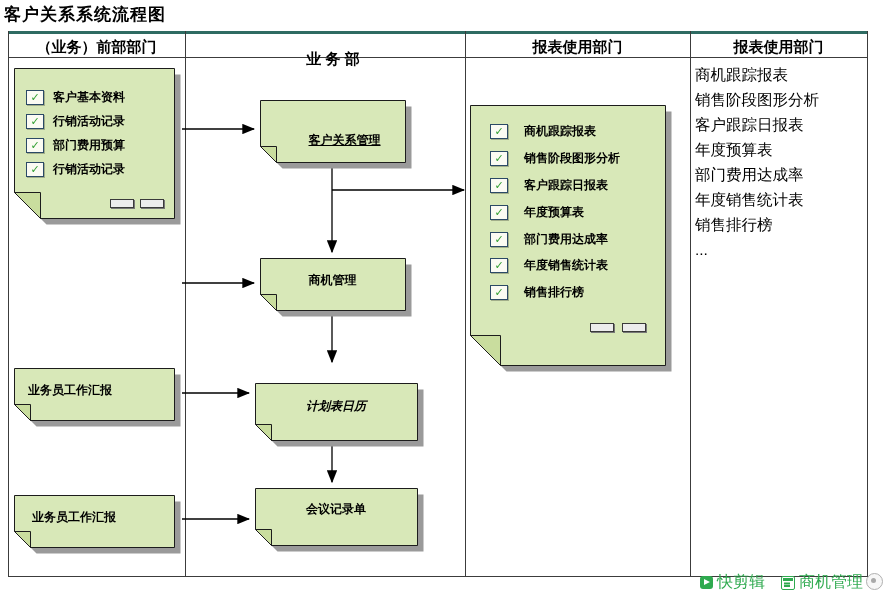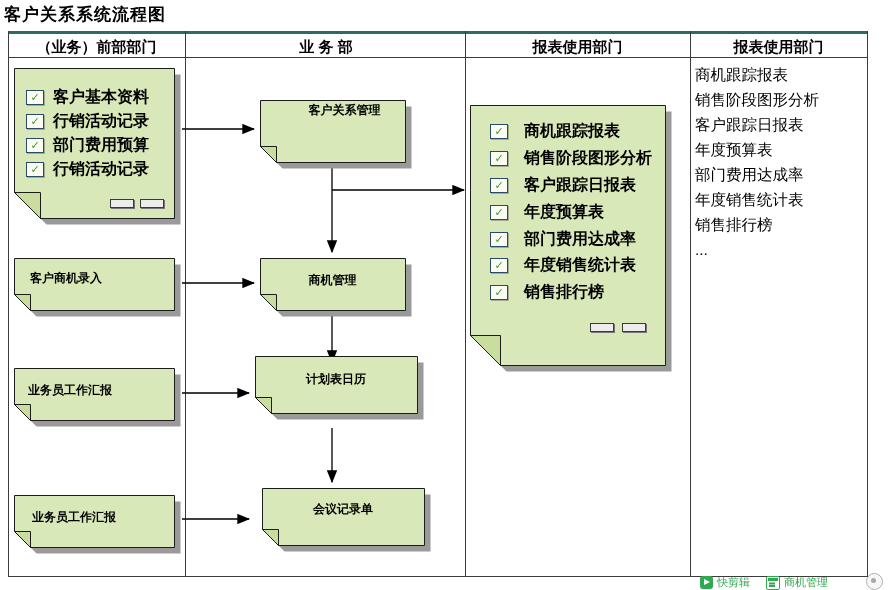--- a/index.html
+++ b/index.html
@@ -21,31 +21,31 @@
   .doc svg{position:absolute;left:0;top:0;overflow:visible;}
   .poly-shadow{fill:var(--shadow,#999);}
   .poly-main{fill:var(--doc-fill,#d8e8b8);stroke:#1c1c1c;stroke-width:1;}
   .poly-fold{fill:var(--doc-fold,#c9dd9e);stroke:#1c1c1c;stroke-width:1;}
   .doc-row{position:absolute;left:12px;display:flex;align-items:center;gap:9px;height:14px;}
   .chk{
     display:inline-block;width:16px;height:13px;background:#fbfbf3;border:1px solid #2b4a66;
     color:var(--check-green,#2f9e2f);font-size:11px;line-height:12px;text-align:center;font-weight:bold;
     box-shadow:1px 1px 0 rgba(0,0,0,.25);
   }
-  .doc-label{font-size:16px;font-weight:700;white-space:nowrap;}
+  .doc-label{font-size:12px;font-weight:700;white-space:nowrap;}
   .box-label{position:absolute;left:0;text-align:center;font-size:12px;font-weight:700;white-space:nowrap;}
   .left-label{position:absolute;font-size:12px;font-weight:700;white-space:nowrap;}
   .mini-btn{position:absolute;width:22px;height:7px;background:#ececec;border:1px solid #3a3a3a;box-shadow:1px 1px 0 #777;}
   
   .report-line{height:25px;line-height:25px;font-size:15.5px;white-space:nowrap;}
   
   .arrows{position:absolute;left:0;top:0;pointer-events:none;}
   .al{stroke:#000;stroke-width:1.3;fill:none;}
   
-  .overlay-bar{left:700px;top:575px;height:15px;display:flex;align-items:center;gap:16px;color:var(--overlay-green,#2faa4f);font-size:11px;}
+  .overlay-bar{left:700px;top:575px;height:15px;display:flex;align-items:center;gap:16px;color:var(--overlay-green,#2faa4f);font-size:16px;}
   .ov-item{display:flex;align-items:center;gap:4px;cursor:pointer;white-space:nowrap;}
   .qc{display:inline-block;width:13px;height:13px;background:var(--overlay-green,#2faa4f);border-radius:3px;position:relative;}
   .qc .play{position:absolute;left:4px;top:3px;width:0;height:0;border-left:6px solid #fff;border-top:3.5px solid transparent;border-bottom:3.5px solid transparent;}
   .hn{display:inline-block;width:12px;height:12px;border:1px solid var(--overlay-green,#2faa4f);border-radius:2px;position:relative;background:#fff;}
   .hn::before{content:"";position:absolute;left:1px;top:1px;right:1px;height:3px;background:var(--overlay-green,#2faa4f);}
   .hn::after{content:"";position:absolute;left:2px;bottom:2px;width:6px;height:1.5px;background:var(--overlay-green,#2faa4f);box-shadow:0 -2.5px 0 var(--overlay-green,#2faa4f);}
   .circle-badge{left:866px;top:573px;width:15px;height:15px;border:1px solid #b0b0b0;border-radius:50%;background:#f7f7f7;cursor:pointer;}
   .circle-badge::after{content:"";position:absolute;left:4px;top:4px;width:5px;height:5px;border-radius:50%;background:#a9a9a9;}
 </style>
 </head>
@@ -58,21 +58,21 @@
   <div class="abs topbar"></div>
   <div class="abs hline" style="left:8px;top:57px;width:860px;"></div>
   <div class="abs hline" style="left:8px;top:576px;width:860px;"></div>
   <div class="abs vline" style="left:8px;top:31px;height:546px;"></div>
   <div class="abs vline" style="left:185px;top:31px;height:546px;"></div>
   <div class="abs vline" style="left:465px;top:31px;height:546px;"></div>
   <div class="abs vline" style="left:690px;top:31px;height:546px;"></div>
   <div class="abs vline" style="left:867px;top:31px;height:546px;"></div>
 
   <div class="abs col-header" style="left:8px;width:177px;">（业务）前部部门</div>
-  <div class="abs col-header" style="left:186px;width:280px;">业 务 部</div>
+  <div class="abs col-header" style="left:193px;width:280px;margin-top:12px;">业 务 部</div>
   <div class="abs col-header" style="left:465px;width:225px;">报表使用部门</div>
   <div class="abs col-header" style="left:690px;width:177px;">报表使用部门</div>
 
   <svg class="arrows" width="891" height="590">
     <defs>
       <marker id="ah" markerWidth="10" markerHeight="8" refX="9" refY="4" orient="auto">
         <path d="M0,0 L10,4 L0,8 z" fill="#000"></path>
       </marker>
     </defs>
     <line class="al" x1="182" y1="129" x2="254" y2="129" marker-end="url(#ah)"></line>
@@ -108,99 +108,87 @@
         <span class="doc-label">部门费用预算</span>
       </div>
     <div class="doc-row" style="top:94px;">
         <span class="chk">✓</span>
         <span class="doc-label">行销活动记录</span>
       </div>
     <span class="mini-btn" style="left:96px;top:131px;"></span>
     <span class="mini-btn" style="left:126px;top:131px;"></span>
   </div>
 
-  <div class="doc" style="left:14px;top:258px;width:160px;height:52px;">
+
+  <div class="doc" style="left:14px;top:368px;width:160px;height:52px;">
     <svg width="168" height="60">
       <g transform="translate(6.5,6.5)">
           <polygon class="poly-shadow" points="0,0 160,0 160,52 16,52 0,36"></polygon>
         </g>
       <g transform="translate(0.5,0.5)">
         <polygon class="poly-main" points="0,0 160,0 160,52 16,52 0,36"></polygon>
         <polygon class="poly-fold" points="0,36 16,36 16,52"></polygon>
       </g>
     </svg>
-    <span class="left-label" style="left:16px;top:12px;">客户商机录入</span>
-  </div>
-
-  <div class="doc" style="left:14px;top:368px;width:160px;height:52px;">
+    <span class="left-label" style="left:14px;top:14px;">业务员工作汇报</span>
+  </div>
+
+  <div class="doc" style="left:14px;top:495px;width:160px;height:52px;">
     <svg width="168" height="60">
       <g transform="translate(6.5,6.5)">
           <polygon class="poly-shadow" points="0,0 160,0 160,52 16,52 0,36"></polygon>
         </g>
       <g transform="translate(0.5,0.5)">
         <polygon class="poly-main" points="0,0 160,0 160,52 16,52 0,36"></polygon>
         <polygon class="poly-fold" points="0,36 16,36 16,52"></polygon>
       </g>
     </svg>
-    <span class="left-label" style="left:14px;top:14px;">业务员工作汇报</span>
-  </div>
-
-  <div class="doc" style="left:14px;top:495px;width:160px;height:52px;">
-    <svg width="168" height="60">
-      <g transform="translate(6.5,6.5)">
-          <polygon class="poly-shadow" points="0,0 160,0 160,52 16,52 0,36"></polygon>
-        </g>
-      <g transform="translate(0.5,0.5)">
-        <polygon class="poly-main" points="0,0 160,0 160,52 16,52 0,36"></polygon>
-        <polygon class="poly-fold" points="0,36 16,36 16,52"></polygon>
-      </g>
-    </svg>
     <span class="left-label" style="left:18px;top:14px;">业务员工作汇报</span>
   </div>
 
   <div class="doc" style="left:260px;top:100px;width:145px;height:62px;">
     <svg width="153" height="70">
       <g transform="translate(6.5,6.5)">
           <polygon class="poly-shadow" points="0,0 145,0 145,62 16,62 0,46"></polygon>
         </g>
       <g transform="translate(0.5,0.5)">
         <polygon class="poly-main" points="0,0 145,0 145,62 16,62 0,46"></polygon>
         <polygon class="poly-fold" points="0,46 16,46 16,62"></polygon>
       </g>
     </svg>
-    <span class="box-label" style="top:2px;width:169px;">客户关系管理</span>
+    <span class="box-label" style="top:32px;width:169px;text-decoration:underline;">客户关系管理</span>
   </div>
 
   <div class="doc" style="left:260px;top:258px;width:145px;height:56px;">
     <svg width="153" height="60">
       <g transform="translate(6.5,6.5)">
           <polygon class="poly-shadow" points="0,0 145,0 145,52 16,52 0,36"></polygon>
         </g>
       <g transform="translate(0.5,0.5)">
         <polygon class="poly-main" points="0,0 145,0 145,52 16,52 0,36"></polygon>
         <polygon class="poly-fold" points="0,36 16,36 16,52"></polygon>
       </g>
     </svg>
     <span class="box-label" style="top:14px;width:145px;">商机管理</span>
   </div>
 
-  <div class="doc" style="left:255px;top:356px;width:162px;height:57px;">
+  <div class="doc" style="left:255px;top:383px;width:162px;height:57px;font-style:italic;">
     <svg width="170" height="65">
       <g transform="translate(6.5,6.5)">
           <polygon class="poly-shadow" points="0,0 162,0 162,57 16,57 0,41"></polygon>
         </g>
       <g transform="translate(0.5,0.5)">
         <polygon class="poly-main" points="0,0 162,0 162,57 16,57 0,41"></polygon>
         <polygon class="poly-fold" points="0,41 16,41 16,57"></polygon>
       </g>
     </svg>
     <span class="box-label" style="top:15px;width:162px;">计划表日历</span>
   </div>
 
-  <div class="doc" style="left:262px;top:488px;width:162px;height:55px;">
+  <div class="doc" style="left:255px;top:488px;width:162px;height:55px;">
     <svg width="170" height="65">
       <g transform="translate(6.5,6.5)">
           <polygon class="poly-shadow" points="0,0 162,0 162,57 16,57 0,41"></polygon>
         </g>
       <g transform="translate(0.5,0.5)">
         <polygon class="poly-main" points="0,0 162,0 162,57 16,57 0,41"></polygon>
         <polygon class="poly-fold" points="0,41 16,41 16,57"></polygon>
       </g>
     </svg>
     <span class="box-label" style="top:13px;width:162px;">会议记录单</span>

